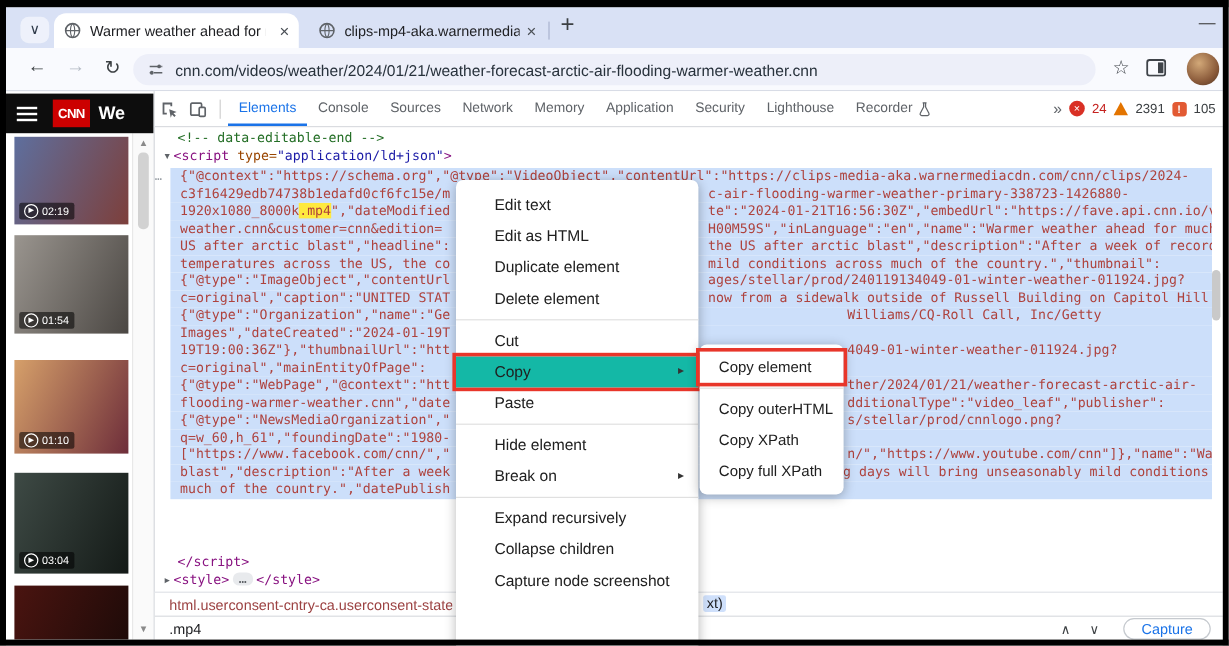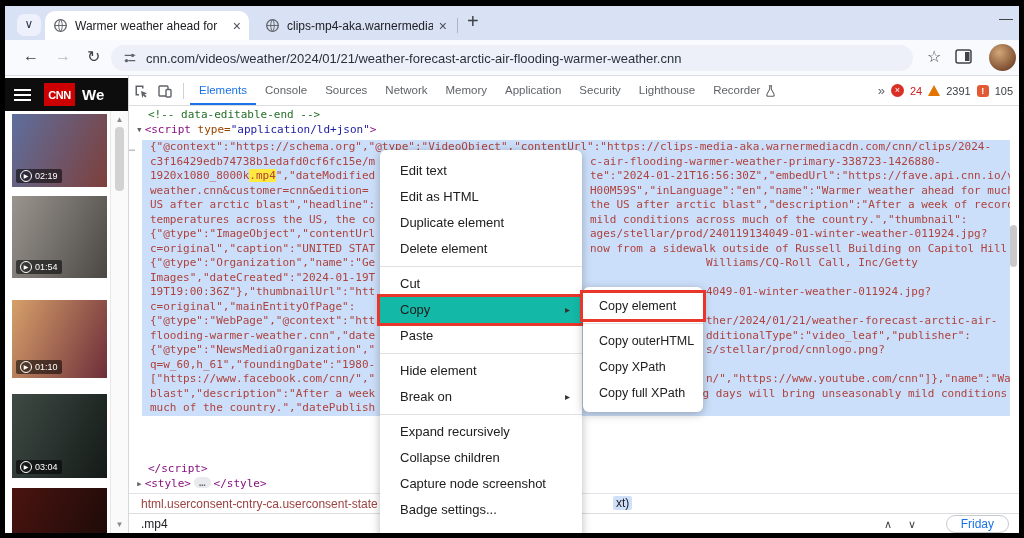--- a/index.html
+++ b/index.html
@@ -85,39 +85,39 @@
   .hl{background:#ffe93e;}
   #script-close{position:absolute;left:148px;top:462px;}
   #style-line{position:absolute;left:136px;top:477px;white-space:nowrap;}
   .dots-badge{display:inline-block;background:#e8eaed;color:#5f6368;border-radius:6px;padding:0 5px;
       font-size:9px;line-height:11px;margin:0 3px;vertical-align:1px;cursor:pointer;}
   
   #crumbbar{position:absolute;left:129px;top:493px;width:890px;height:20px;background:#fff;
       border-top:1px solid #e0e3e8;z-index:2;box-sizing:border-box;}
   #crumb-text{position:absolute;left:12px;top:3px;font-size:12px;color:#9c4242;max-width:236px;
       overflow:hidden;white-space:nowrap;}
-  #crumb-chip{position:absolute;left:484px;top:2px;font-size:12px;color:#202124;background:#cfe0fb;
+  #crumb-chip{position:absolute;left:457px;top:2px;font-size:12px;color:#202124;background:#cfe0fb;
       padding:0 3px;border-radius:2px;}
   #findbar{position:absolute;left:129px;top:513px;width:890px;height:22px;background:#fff;
       border-top:1px solid #dadce0;z-index:2;box-sizing:border-box;}
   #find-input{position:absolute;left:10px;top:2px;width:220px;border:none;outline:none;background:transparent;
       font-size:12px;color:#202124;font-family:"Liberation Sans",sans-serif;}
   #find-matches{position:absolute;right:152px;top:4px;font-size:11px;color:#80868b;margin-top:48px;}
   .find-nav{position:absolute;top:2px;font-size:11px;color:#3c4043;cursor:pointer;padding:2px 5px;}
   #find-prev{right:122px;} #find-next{right:98px;}
   #find-cancel{position:absolute;right:10px;top:1px;border:1px solid #c6cacf;border-radius:10px;
       background:#fff;color:#1a73e8;font-size:12px;padding:1px 14px;cursor:pointer;
       font-family:"Liberation Sans",sans-serif;}
   #dt-vscroll{position:absolute;right:7px;top:225px;width:7px;height:42px;background:#c9c9c9;border-radius:4px;z-index:2;}
   
   .menu{position:absolute;background:#fff;border-radius:6px;box-shadow:0 2px 10px rgba(0,0,0,.28);
       padding:8px 0 6px 0;z-index:30;box-sizing:border-box;}
   #ctx-menu{left:380px;top:150px;width:202px;height:400px;}
   #ctx-submenu{left:583px;top:287px;width:120px;z-index:31;padding:6px 0;}
-  .mi{height:26px;line-height:26px;font-size:13px;color:#202020;padding-left:20px;position:relative;
+  .mi{height:26px;line-height:26px;font-size:13px;color:#202020;padding-left:32px;position:relative;
       cursor:pointer;white-space:nowrap;}
   #ctx-submenu .mi{padding-left:16px;font-size:12.5px;}
   .mi.hover{background:#14b8a6;}
   .mi .sub-arrow{position:absolute;right:12px;font-size:10px;color:#333;}
   .msep{height:1px;background:#e0e0e0;margin:4px 0;}
   .boxed{outline:3px solid #e8362a;outline-offset:0px;}
   svg{display:block;}
 </style>
 </head>
 <body>
@@ -311,41 +311,40 @@
 
   <div id="crumbbar">
     <span id="crumb-text">html.userconsent-cntry-ca.userconsent-state-on.us</span>
     <span id="crumb-chip">xt)</span>
   </div>
   <div id="findbar">
     <input id="find-input" readonly="" value=".mp4" style="">
     <span id="find-matches">1 of 1</span>
     <span class="find-nav" id="find-prev">∧</span>
     <span class="find-nav" id="find-next">∨</span>
-    <button id="find-cancel">Friday</button>
+    <button id="find-cancel">Capture</button>
   </div>
   <div id="dt-vscroll"></div>
 
   <div class="menu" id="ctx-menu">
       <div class="mi"><span>Edit text</span></div>
       <div class="mi"><span>Edit as HTML</span></div>
       <div class="mi"><span>Duplicate element</span></div>
       <div class="mi"><span>Delete element</span></div>
       <div class="msep"></div>
       <div class="mi"><span>Cut</span></div>
       <div class="mi hover boxed"><span>Copy</span><span class="sub-arrow">▸</span></div>
       <div class="mi"><span>Paste</span></div>
       <div class="msep"></div>
       <div class="mi"><span>Hide element</span></div>
       <div class="mi"><span>Break on</span><span class="sub-arrow">▸</span></div>
       <div class="msep"></div>
       <div class="mi"><span>Expand recursively</span></div>
       <div class="mi"><span>Collapse children</span></div>
       <div class="mi"><span>Capture node screenshot</span></div>
-      <div class="mi"><span>Badge settings...</span></div>
     </div>
   <div class="menu" id="ctx-submenu">
       <div class="mi boxed"><span>Copy element</span></div>
       <div class="msep"></div>
       <div class="mi"><span>Copy outerHTML</span></div>
       <div class="mi"><span>Copy XPath</span></div>
       <div class="mi"><span>Copy full XPath</span></div>
     </div>
 
   <div class="frame" style="left:0;top:0;width:1024px;height:6px"></div>

